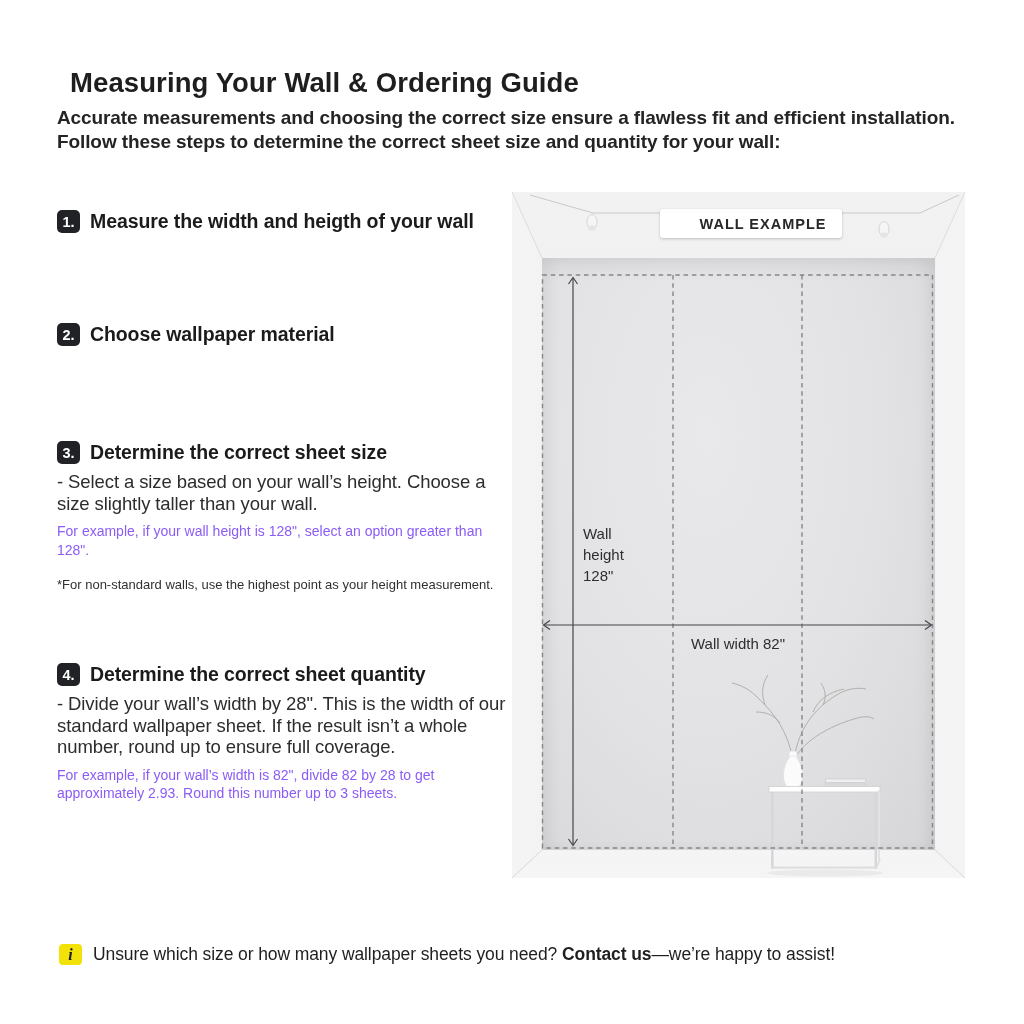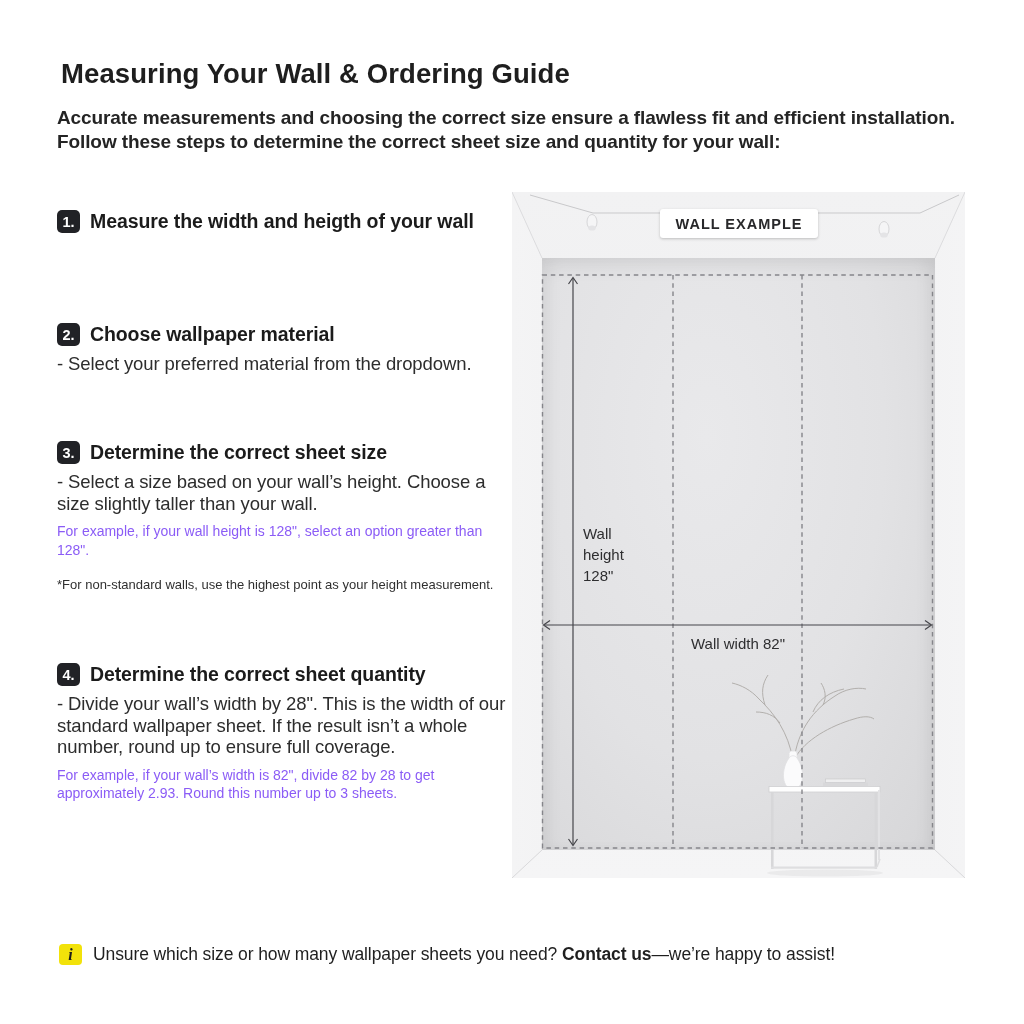--- a/index.html
+++ b/index.html
@@ -1,21 +1,21 @@
 <!DOCTYPE html>
 <html><head>
 <meta charset="utf-8">
 <style>
   html,body{margin:0;padding:0;background:#ffffff;}
   .page{position:relative;width:1024px;height:1024px;background:#ffffff;overflow:hidden;
         font-family:"Liberation Sans",sans-serif;color:#212121;}
 
   
   .title{position:absolute;left:57px;top:54px;font-size:27.5px;font-weight:700;
-         color:#1e1e1e;letter-spacing:.1px;margin:4px;}
+         color:#1e1e1e;letter-spacing:.1px;margin:13px;}
   .intro{position:absolute;left:57px;top:106px;font-size:19px;font-weight:700;
          color:#242424;line-height:24px;letter-spacing:-.1px;}
   .intro div{white-space:nowrap;}
 
   .step{position:absolute;left:57px;width:456px;}
   .step-head{display:flex;align-items:center;gap:10px;}
   .badge{flex:0 0 auto;width:23px;height:23px;background:#212226;border-radius:5px;
          color:#ffffff;font-size:14.5px;font-weight:700;display:flex;
          align-items:center;justify-content:center;}
   .step-title{font-size:19.5px;font-weight:700;color:#1b1b1b;margin:0;letter-spacing:-.1px;}
@@ -37,21 +37,21 @@
   .floor{background:linear-gradient(180deg,#ebebed 0%,#f5f5f6 100%);
          clip-path:polygon(6.62% 95.9%,93.4% 95.9%,100% 100%,0 100%);}
   .back-wall{position:absolute;left:30px;top:66px;width:393px;height:592px;
              background:radial-gradient(ellipse at 42% 30%,#e9e9eb 0%,#e2e2e4 55%,#d6d6d8 100%);
              box-shadow:inset 0 12px 16px rgba(0,0,0,.05),inset 10px 0 14px rgba(0,0,0,.03),
                         inset -10px 0 14px rgba(0,0,0,.03);}
   .overlay{position:absolute;left:0;top:0;}
 
   .we-label{position:absolute;left:148px;top:17px;width:158px;height:29px;background:#ffffff;
             border-radius:3px;box-shadow:0 1px 3px rgba(0,0,0,.22);display:flex;align-items:center;
-            justify-content:center;font-size:14.5px;font-weight:700;letter-spacing:1px;color:#28282a;}
+            justify-content:center;font-size:14.5px;font-weight:700;letter-spacing:1px;color:#28282a;padding-left:24px;}
   .h-label{position:absolute;left:71px;top:331px;width:58px;font-size:15px;line-height:21px;
            color:#2e2e30;}
   .w-label{position:absolute;left:146px;top:443px;width:160px;text-align:center;font-size:15px;
            color:#2e2e30;}
 
   
   .footer{position:absolute;left:59px;top:944px;display:flex;align-items:center;gap:11px;}
   .info-icon{flex:0 0 auto;width:23px;height:21px;background:#f2e20a;border-radius:4px;
              display:flex;align-items:center;justify-content:center;
              font-family:"Liberation Serif",serif;font-style:italic;font-weight:700;
@@ -76,21 +76,20 @@
       <span class="badge">1.</span>
       <h2 class="step-title">Measure the width and heigth of your wall</h2>
     </div>
   </section>
 
   <section class="step" style="top:323px">
     <div class="step-head">
       <span class="badge">2.</span>
       <h2 class="step-title">Choose wallpaper material</h2>
     </div>
-    <p class="step-body">- Select your preferred material from the dropdown.</p>
   </section>
 
   <section class="step" style="top:441px">
     <div class="step-head">
       <span class="badge">3.</span>
       <h2 class="step-title">Determine the correct sheet size</h2>
     </div>
     <p class="step-body">- Select a size based on your wall’s height. Choose a size slightly taller than your wall.</p>
     <p class="step-example">For example, if your wall height is 128", select an option greater than 128".</p>
     <p class="step-note">*For non-standard walls, use the highest point as your height measurement.</p>

